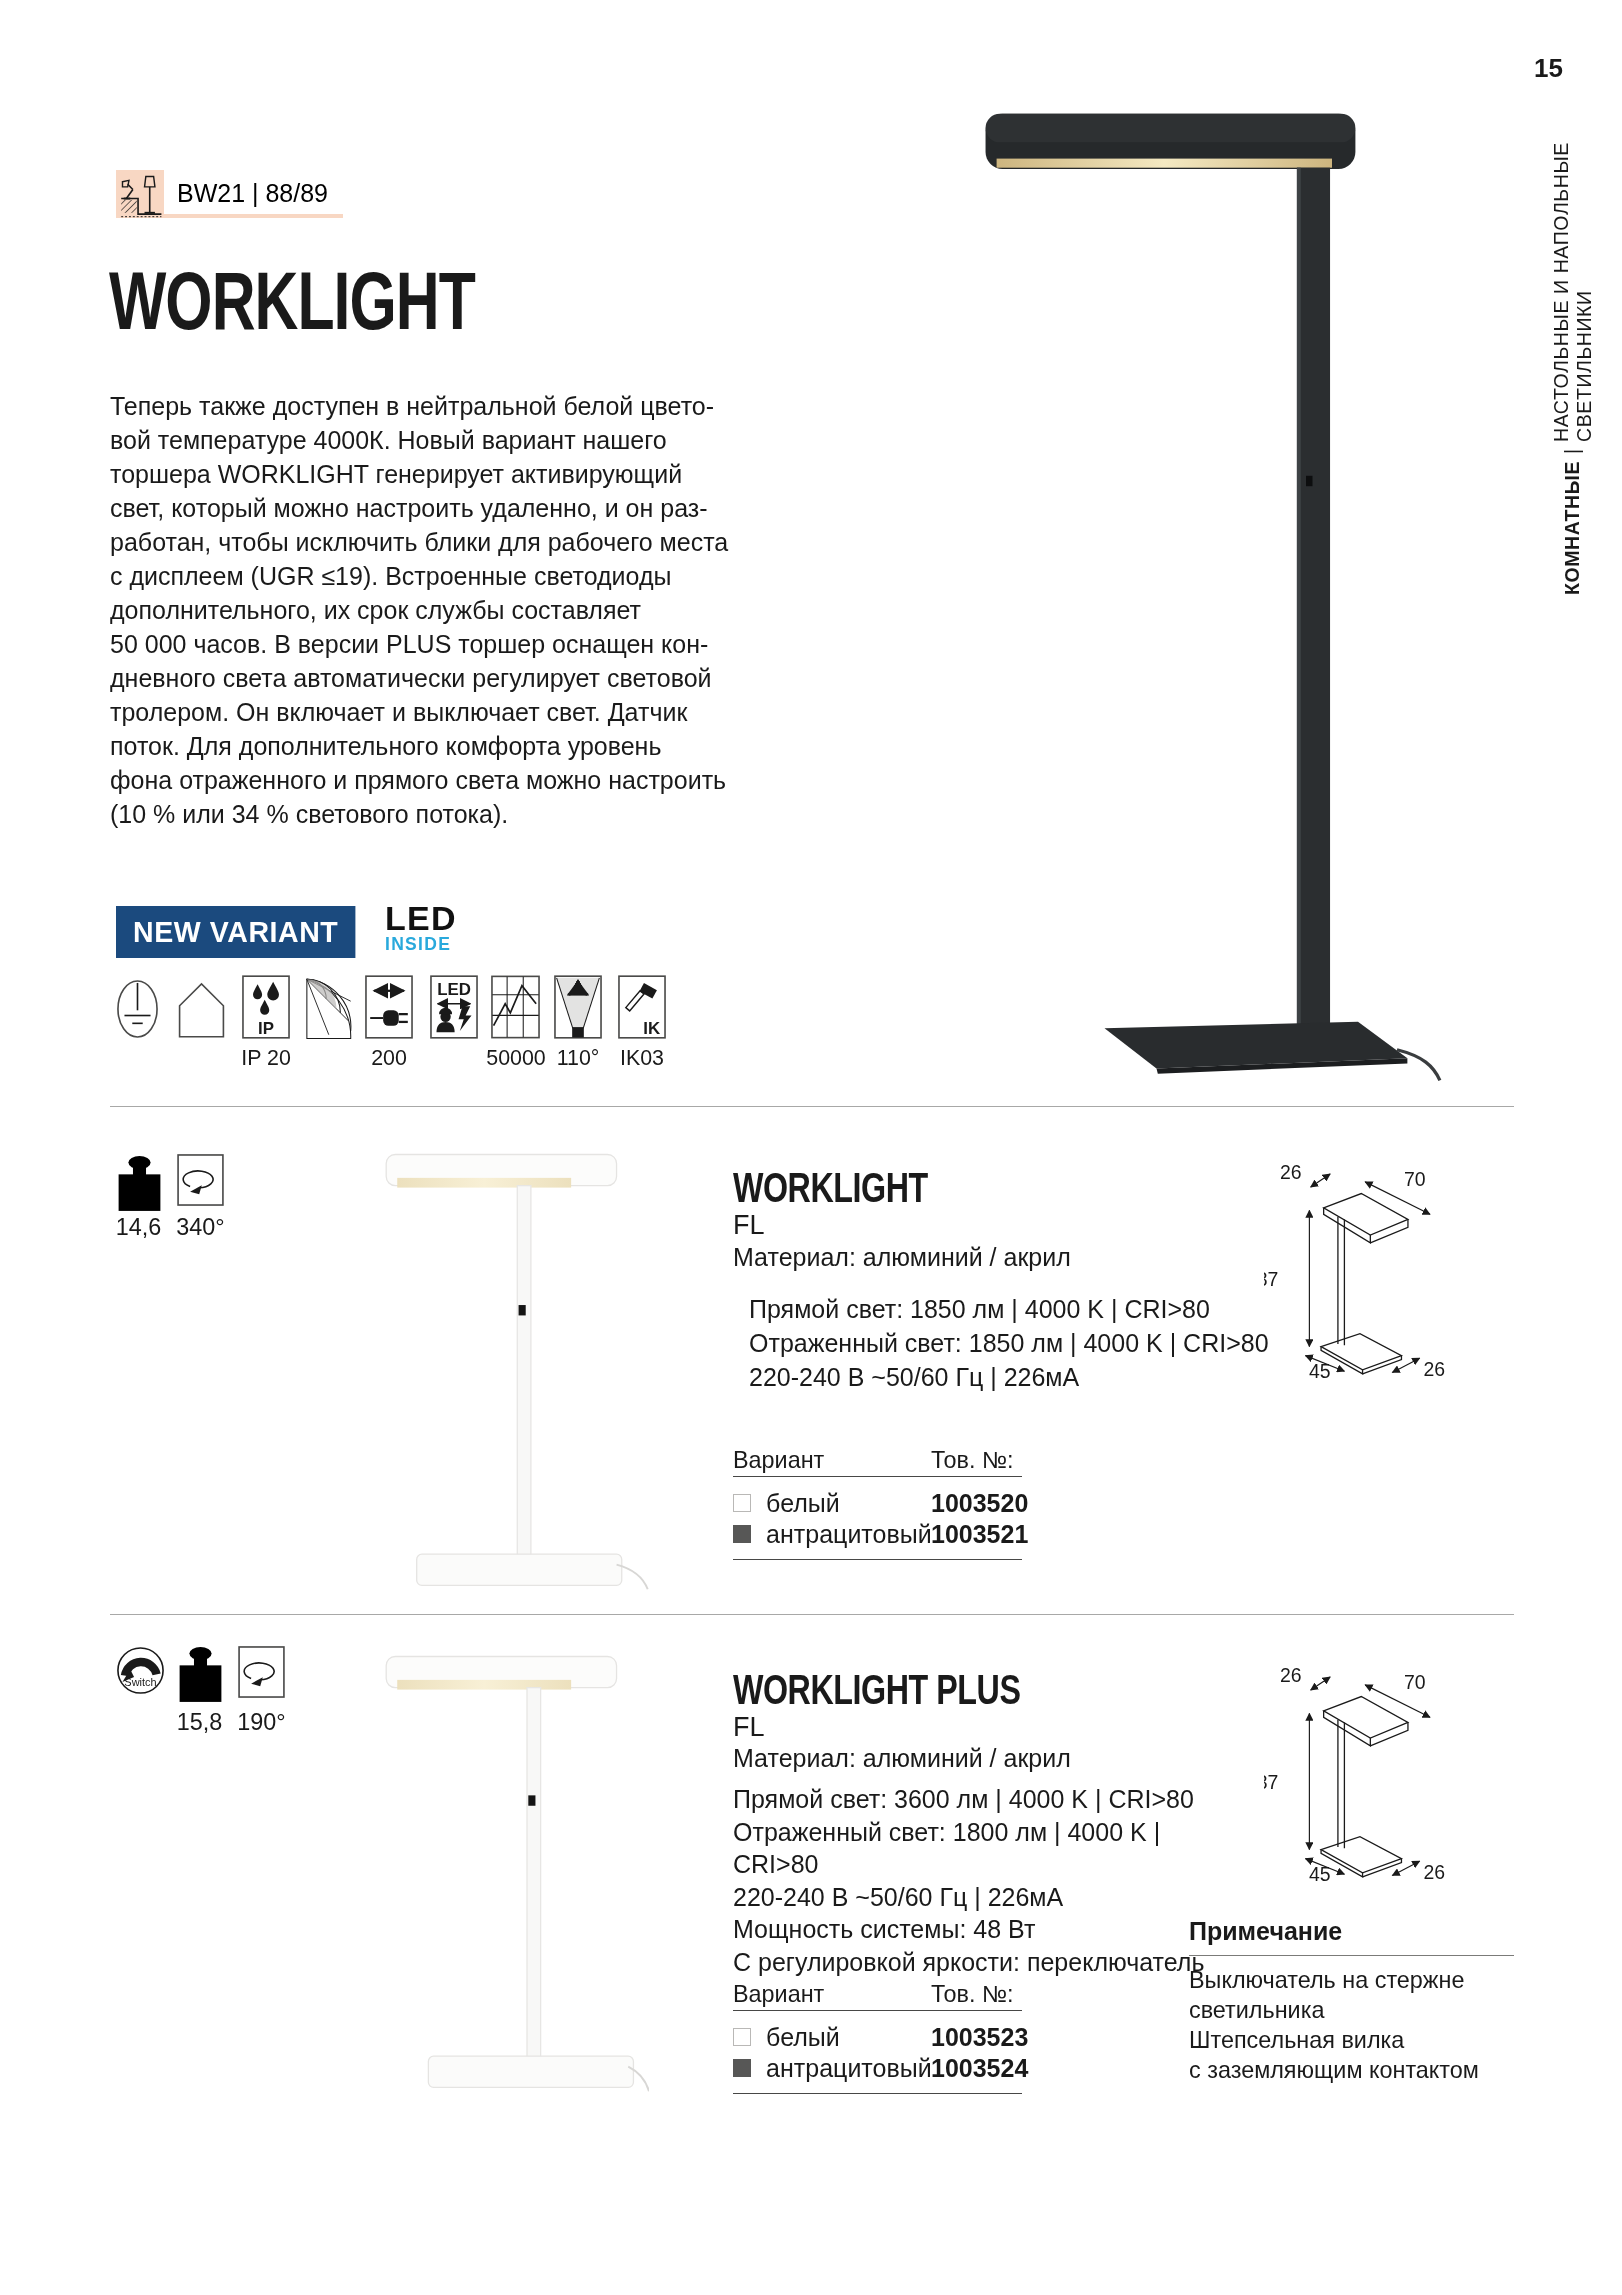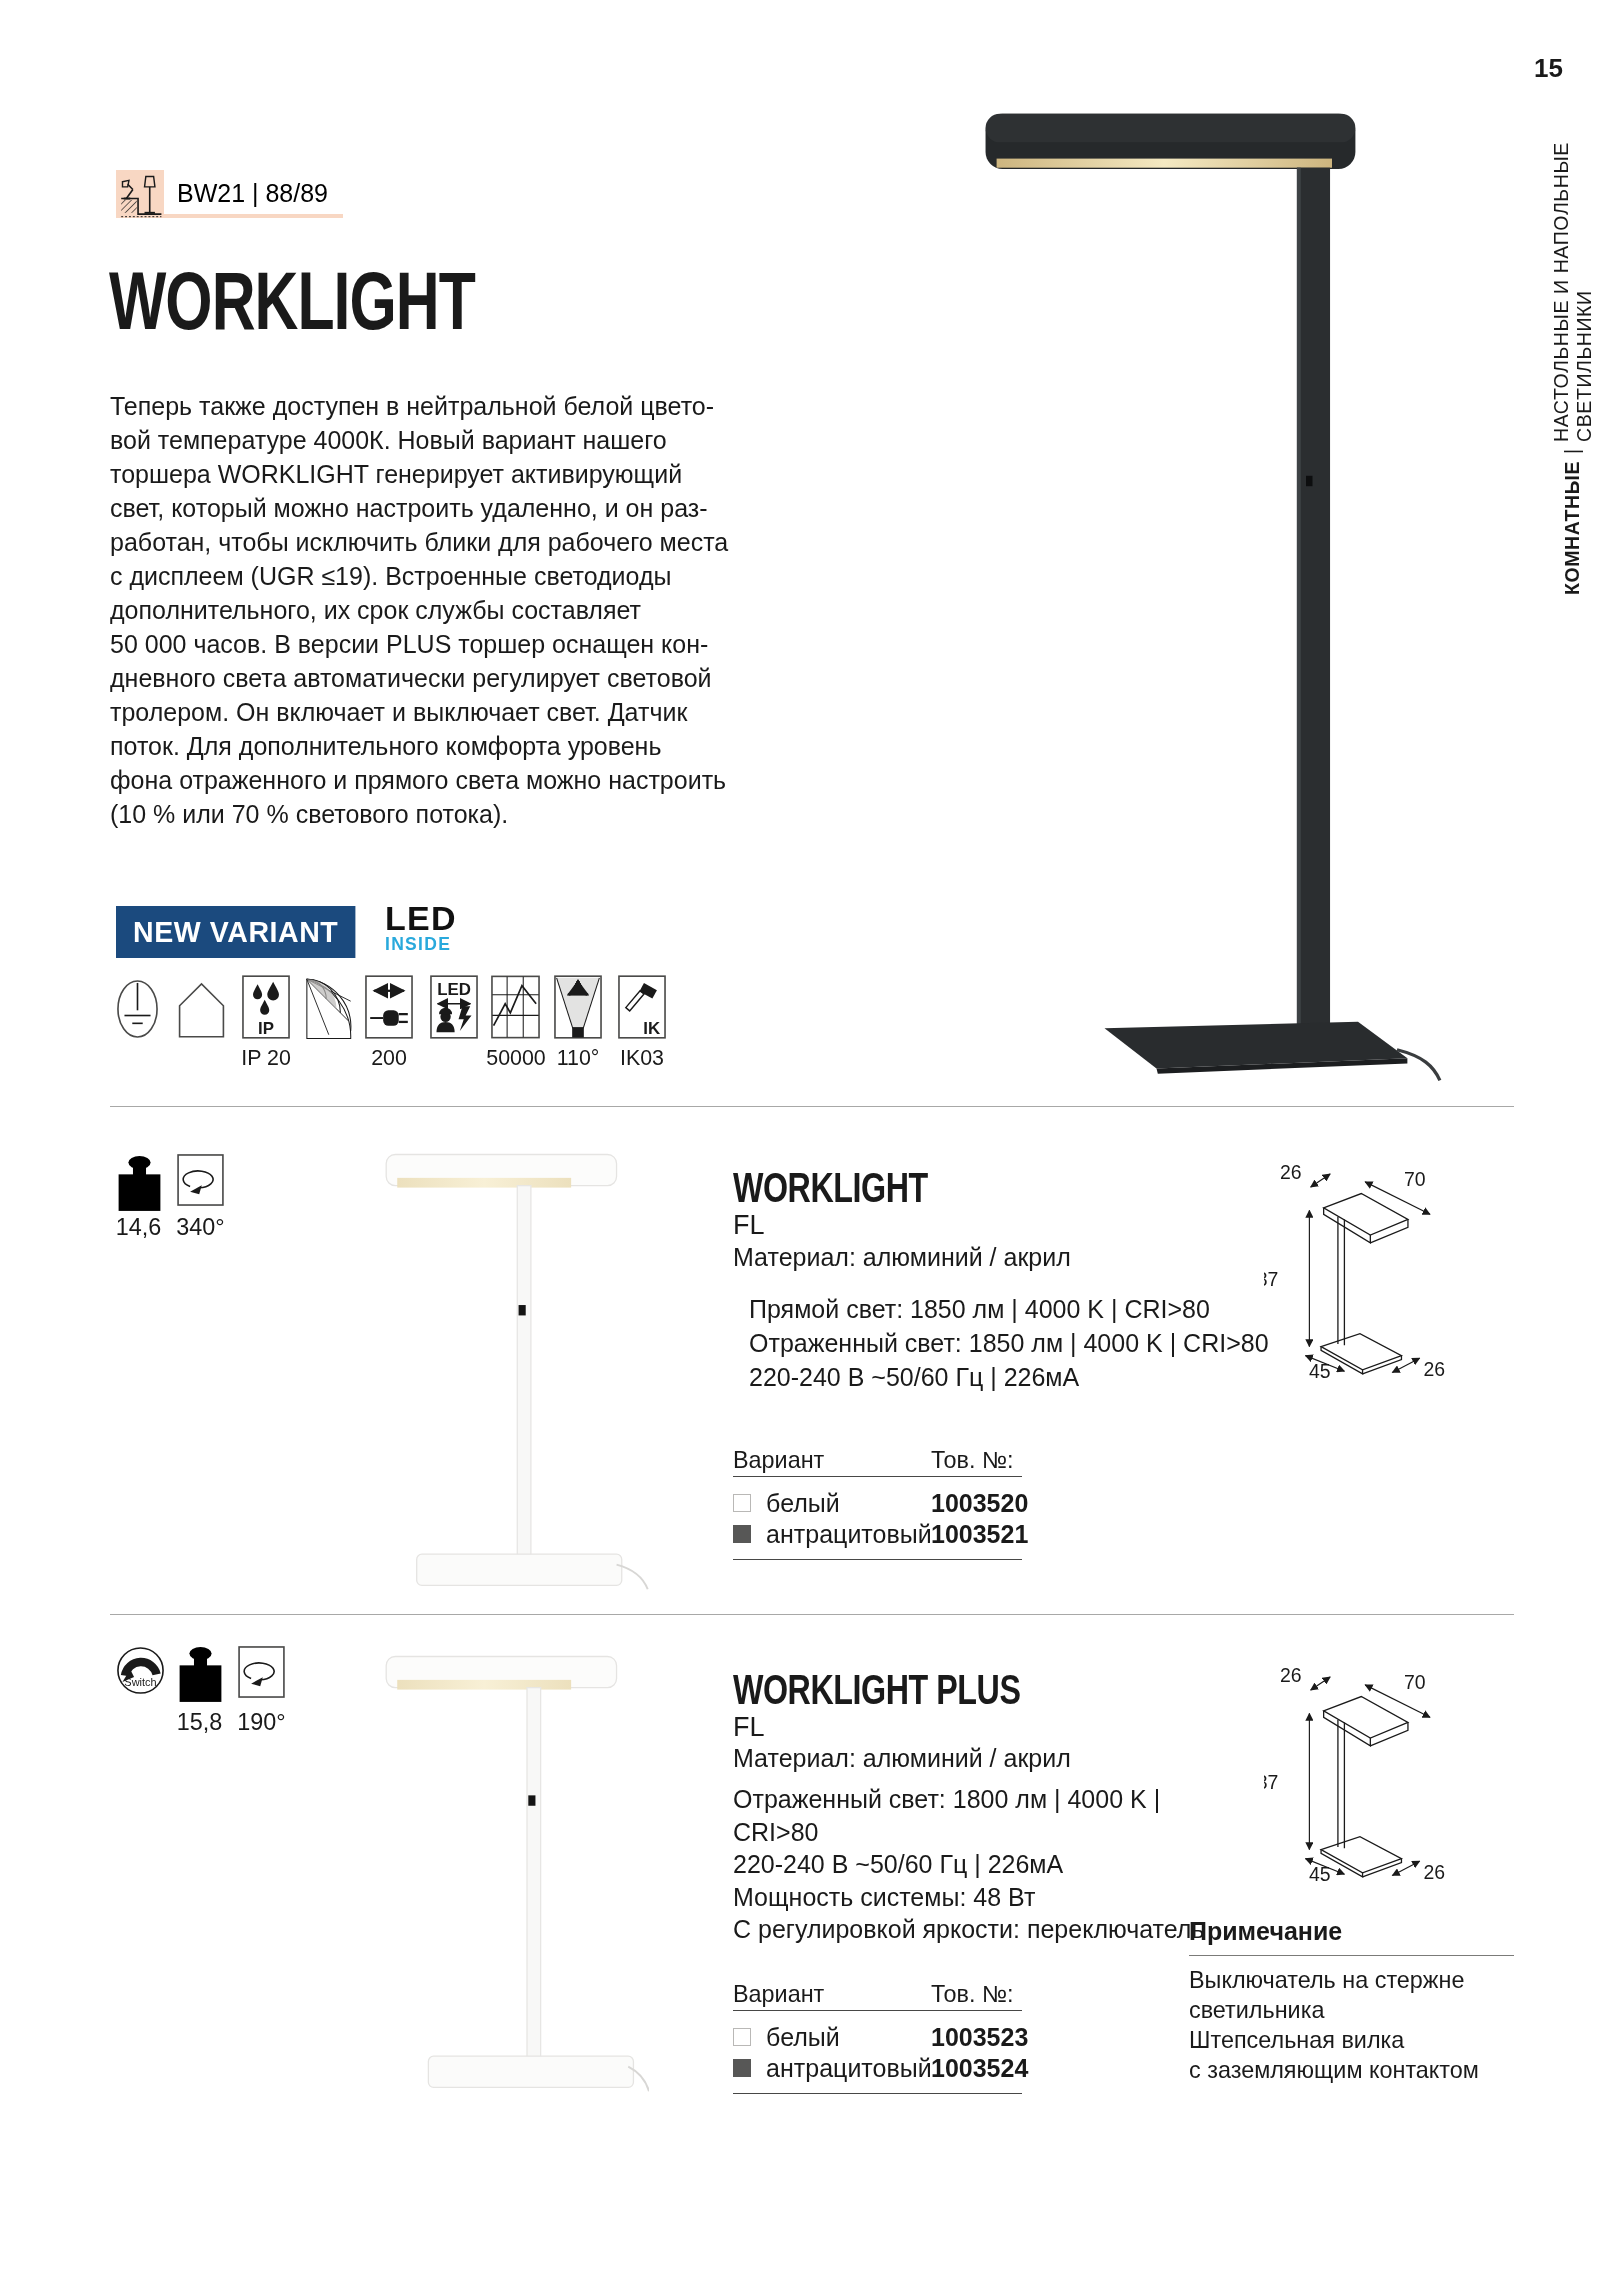--- a/index.html
+++ b/index.html
@@ -141,21 +141,21 @@
       <div class="tline">торшера WORKLIGHT генерирует активирующий</div>
       <div class="tline">свет, который можно настроить удаленно, и он раз-</div>
       <div class="tline">работан, чтобы исключить блики для рабочего места</div>
       <div class="tline">с дисплеем (UGR ≤19). Встроенные светодиоды</div>
       <div class="tline">дополнительного, их срок службы составляет</div>
       <div class="tline">50 000 часов. В версии PLUS торшер оснащен кон-</div>
       <div class="tline">дневного света автоматически регулирует световой</div>
       <div class="tline">тролером. Он включает и выключает свет. Датчик</div>
       <div class="tline">поток. Для дополнительного комфорта уровень</div>
       <div class="tline">фона отраженного и прямого света можно настроить</div>
-      <div class="tline">(10 % или 70 % светового потока).</div>
+      <div class="tline">(10 % или 34 % светового потока).</div>
     </div>
 
   <svg class="abs" style="left:942px;top:78px" width="520" height="1014" viewBox="0 0 800 1560">
 
     <rect x="67" y="55" width="569" height="85" rx="26" fill="#26292b"></rect>
     <rect x="67" y="55" width="569" height="44" rx="22" fill="#2e3133"></rect>
     <rect x="84" y="124" width="516" height="14" fill="url(#warmStrip)"></rect>
 
     <rect x="546" y="138" width="51" height="1326" fill="#2b2e30"></rect>
     <rect x="546" y="138" width="6" height="1326" fill="#3e4245"></rect>
@@ -354,20 +354,21 @@
     <rect x="262" y="84" width="21" height="578" fill="#f8f8f7" stroke="#e7e6e4" stroke-width="2"></rect>
     <rect x="264" y="250" width="11" height="16" fill="#141414"></rect>
     <rect x="110" y="652" width="316" height="48" rx="8" fill="#fbfbfa" stroke="#e5e4e2" stroke-width="2"></rect>
     <path d="M418,668 C438,678 446,692 450,706" fill="none" stroke="#d8d7d5" stroke-width="3"></path>
   </svg>
 
   <div class="abs h2" style="left:733px;top:1665px">WORKLIGHT PLUS</div>
   <div class="abs fl" style="left:733px;top:1712px">FL</div>
   <div class="abs material nowrap" style="left:733px;top:1744px">Материал: алюминий / акрил</div>
   <div class="abs specs2" style="left:733px;top:1783px">
+      <div class="tline">Прямой свет: 3600 лм | 4000 K | CRI&gt;80</div>
       <div class="tline">Отраженный свет: 1800 лм | 4000 K |</div>
       <div class="tline">CRI&gt;80</div>
       <div class="tline">220-240 В ~50/60 Гц | 226мА</div>
       <div class="tline">Мощность системы: 48 Вт</div>
       <div class="tline">С регулировкой яркости: переключатель</div>
     </div>
 
   <div class="spec-table" style="left:733px;top:1981px">
     <div class="t-head">
       <span>Вариант</span>

